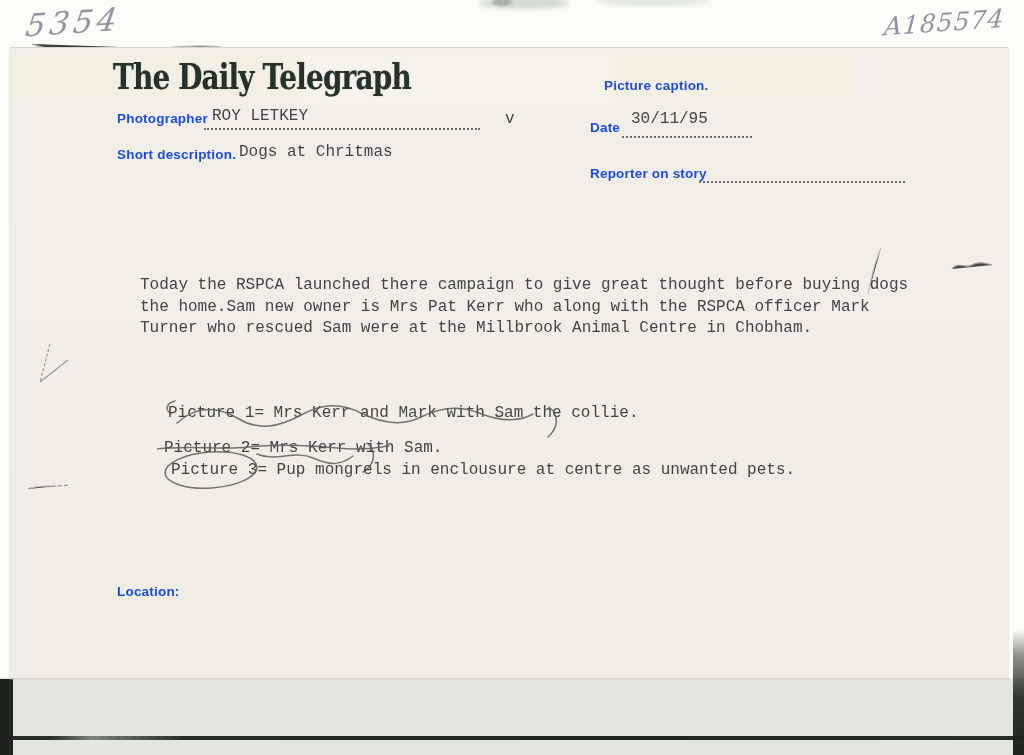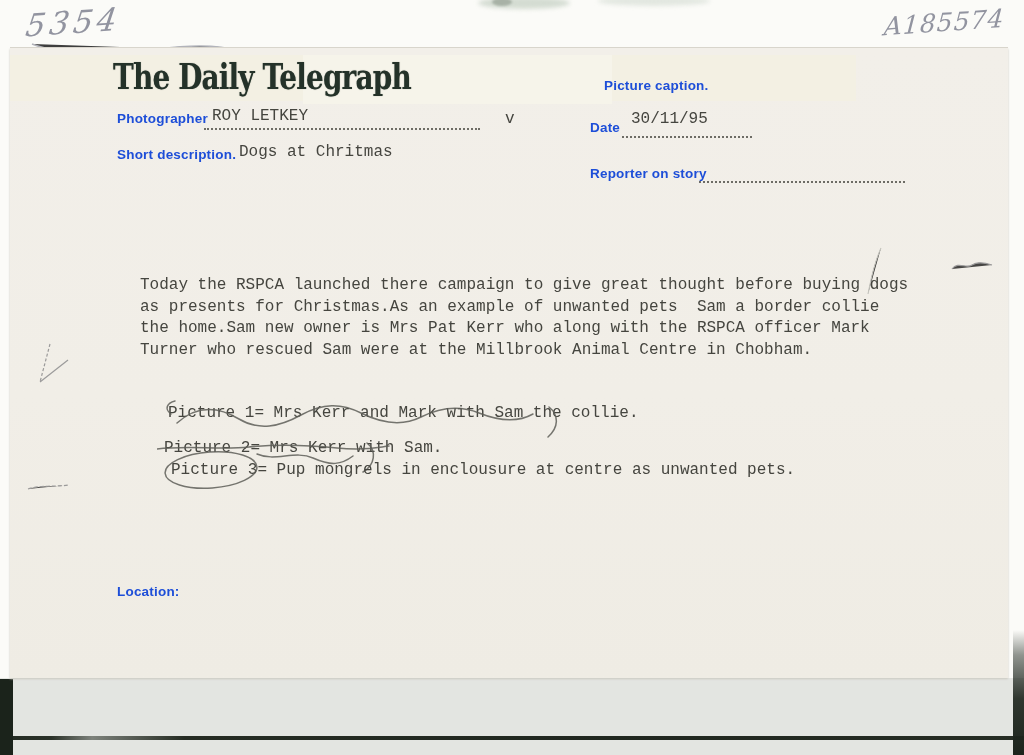--- a/index.html
+++ b/index.html
@@ -86,21 +86,20 @@
   <div class="tw abs" style="left:631px;top:110px">30/11/95</div>
 
   <div class="label" style="left:117px;top:147px">Short description.</div>
   <div class="tw abs" style="left:239px;top:143px">Dogs at Chritmas</div>
 
   <div class="label" style="left:590px;top:166px">Reporter on story</div>
   <div class="dots" style="left:699px;top:167px;width:206px;height:14px"></div>
 
   <div class="body-paragraph">
     <div class="tw">Today the RSPCA launched there campaign to give great thought before buying dogs</div>
-    <div class="tw">as presents for Christmas.As an example of unwanted pets  Sam a border collie</div>
     <div class="tw">the home.Sam new owner is Mrs Pat Kerr who along with the RSPCA officer Mark</div>
     <div class="tw">Turner who rescued Sam were at the Millbrook Animal Centre in Chobham.</div>
   </div>
 
   <div class="pic-row" style="left:130px;top:396px;width:420px;height:46px">
     <span class="tw abs" style="left:7px;top:8px">Picture 1= Mrs Kerr and Mark with Sam the collie.</span>
     <svg class="pen" width="420" height="46">
       <path d="M14,5 C6,7 3,13 10,18"></path>
       <path d="M16,27 C36,9 58,11 78,23 S118,31 140,19 S180,7 200,17 S240,31 260,21 S298,9 318,17 S356,27 372,18"></path>
       <path d="M388,11 C398,19 398,31 387,41"></path>

